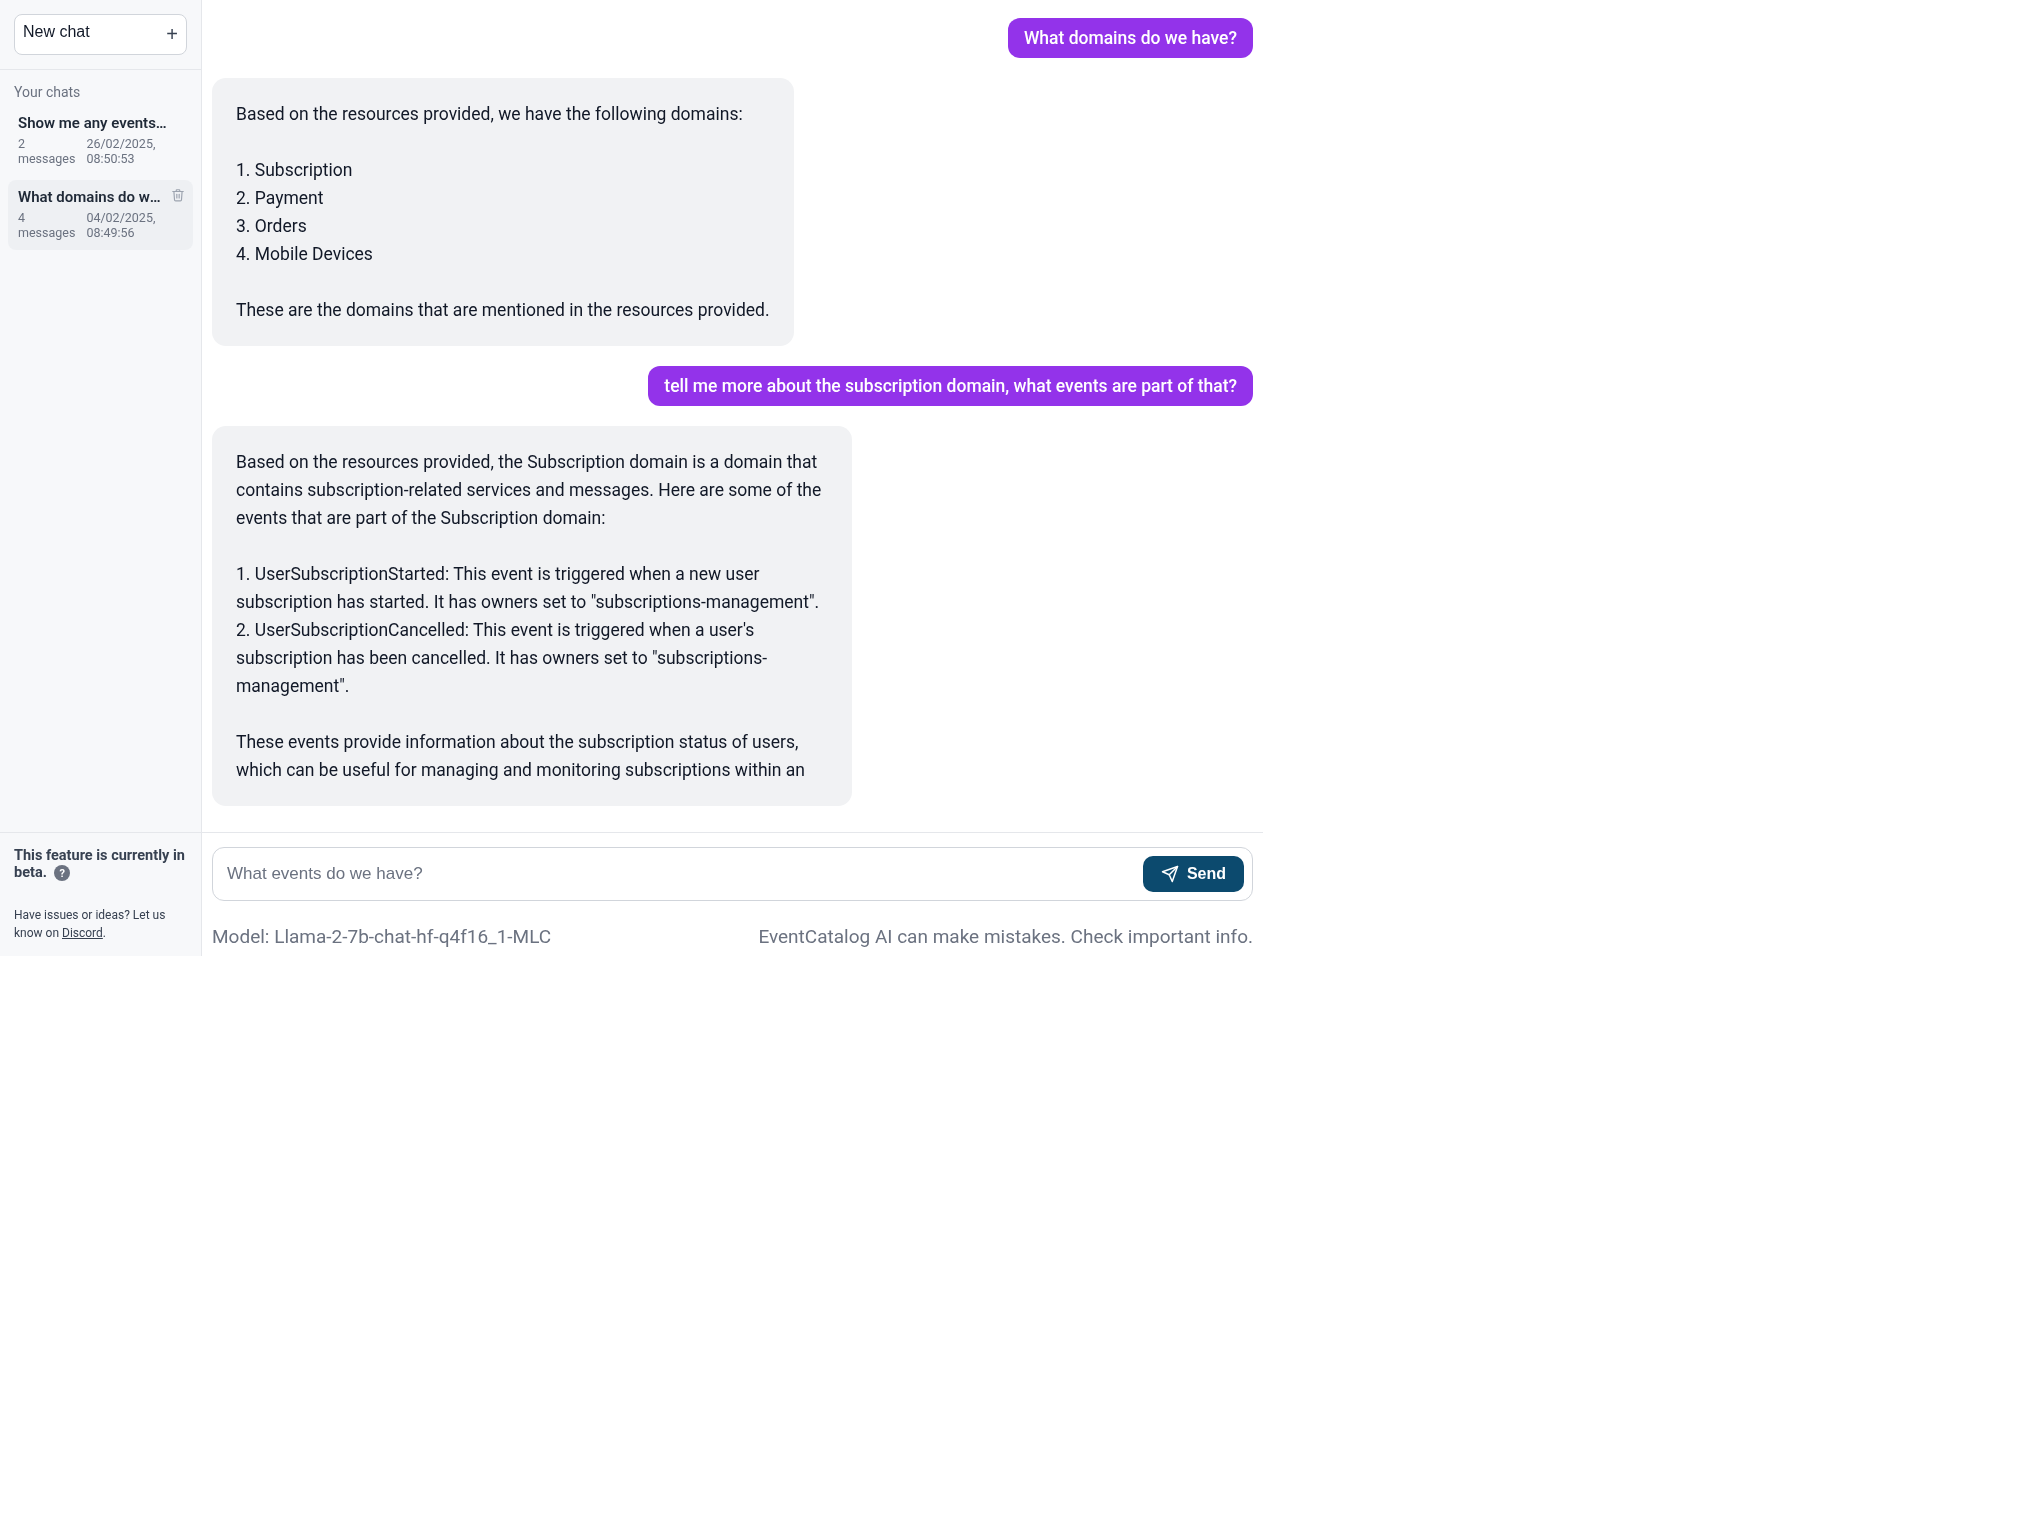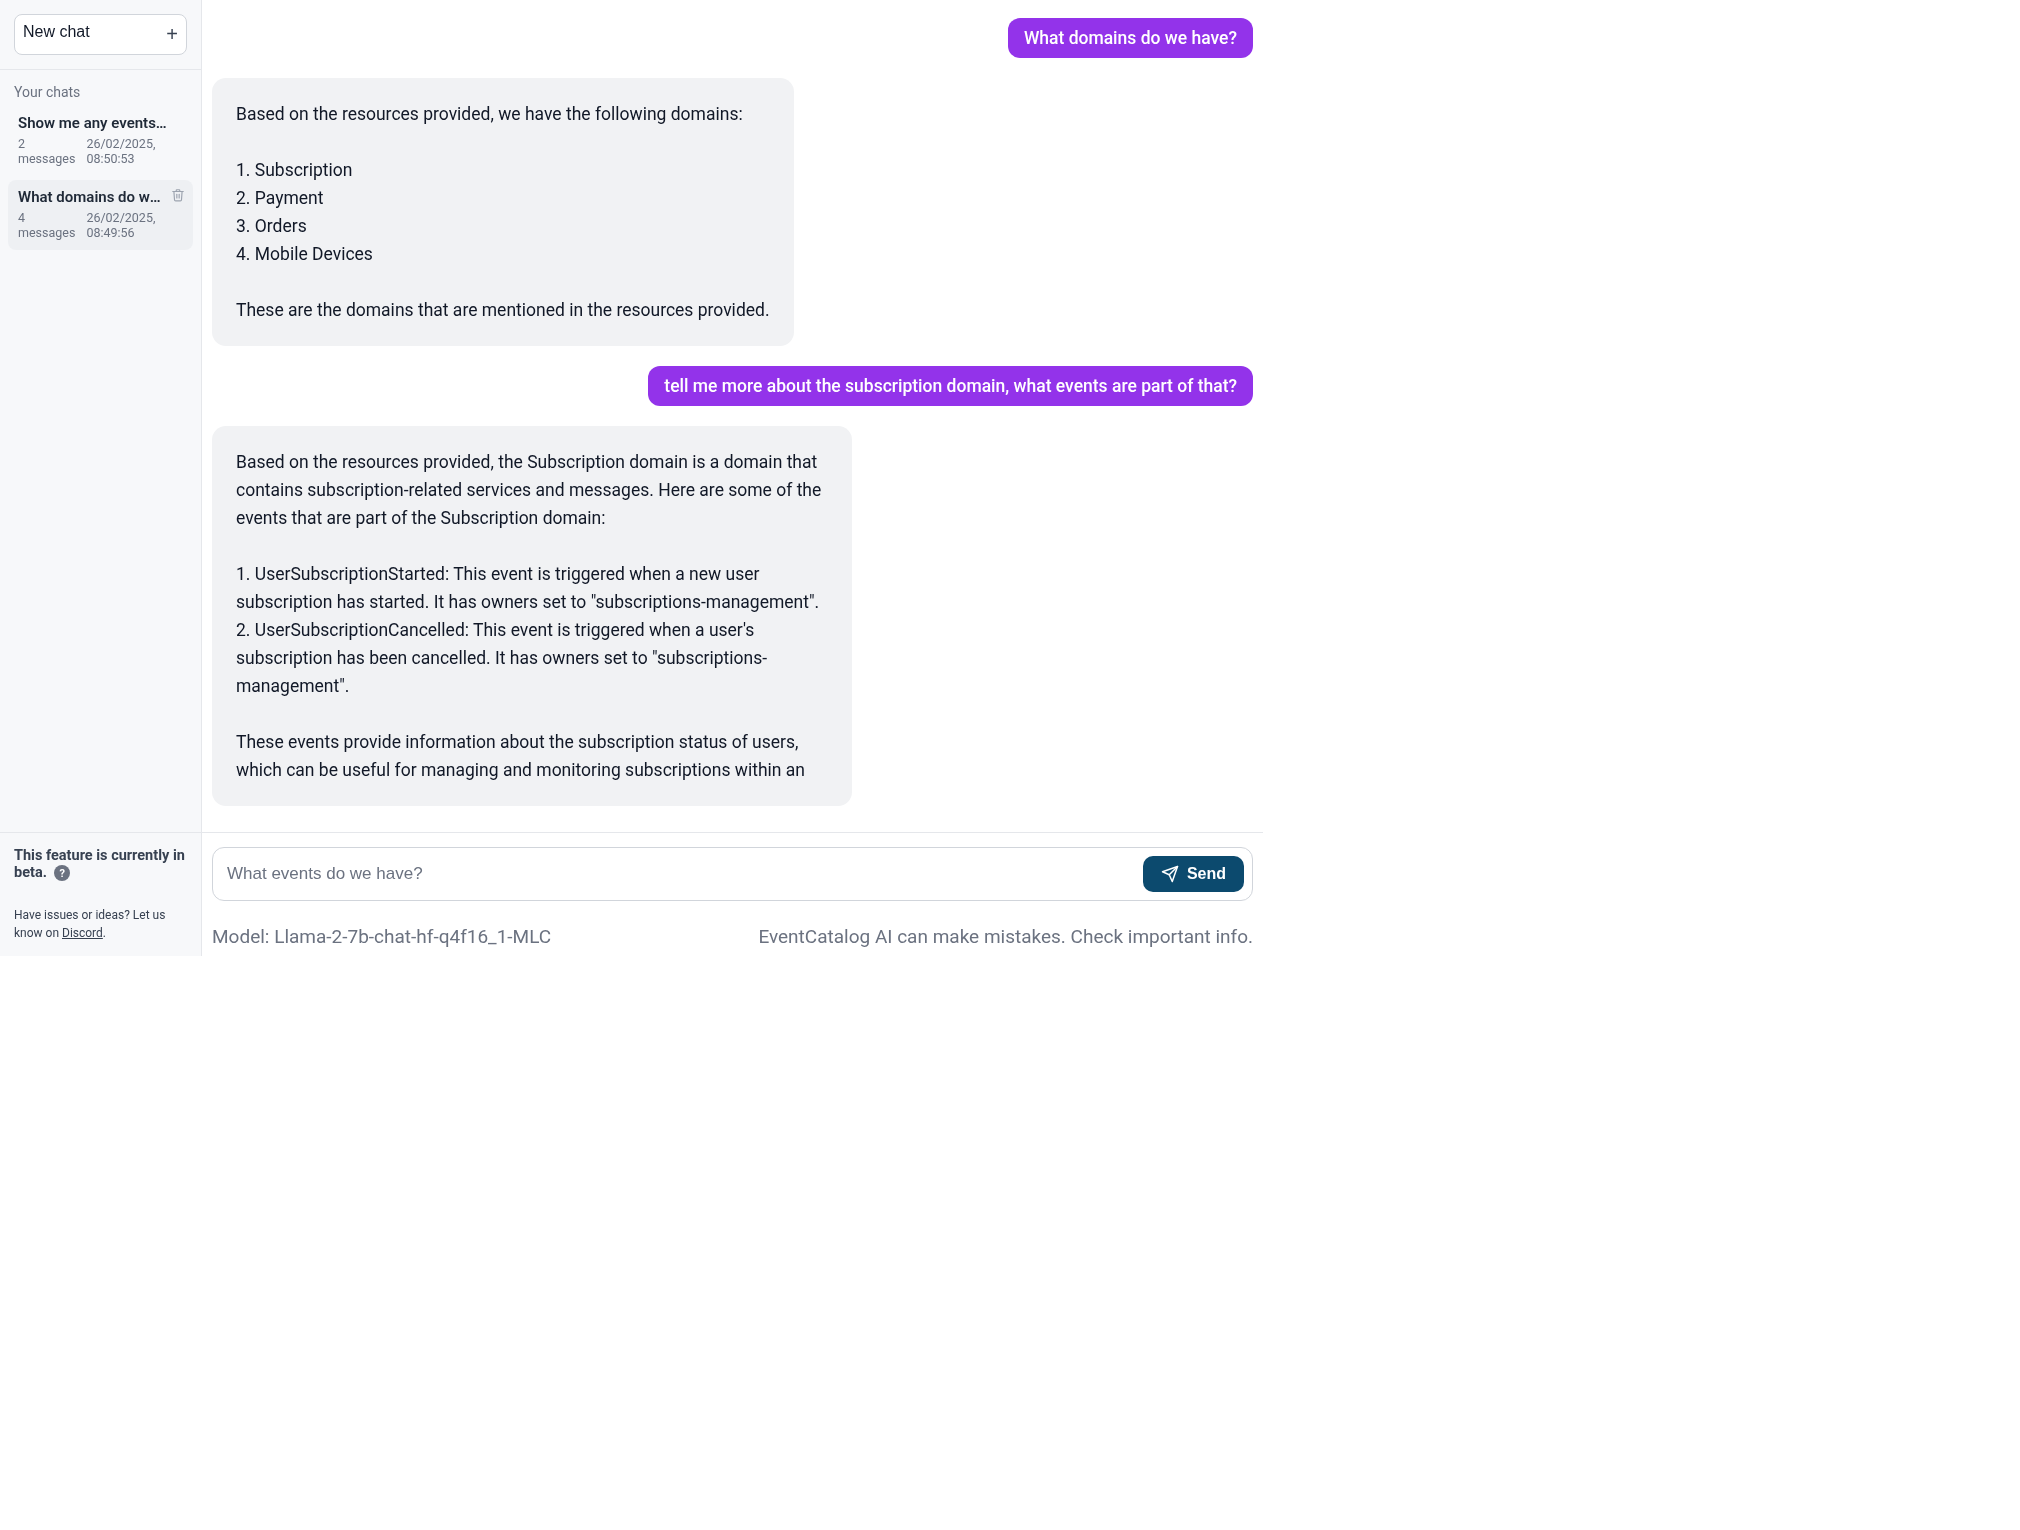--- a/index.html
+++ b/index.html
@@ -205,21 +205,21 @@
         <div class="chat-item-title">Show me any events rel...</div>
         <div class="chat-item-meta">
           <span>2 messages</span>
           <span>26/02/2025, 08:50:53</span>
         </div>
       </div>
       <div class="chat-item active">
         <div class="chat-item-title">What domains do we have?</div>
         <div class="chat-item-meta">
           <span>4 messages</span>
-          <span>26/02/2025, 08:49:56</span>
+          <span>04/02/2025, 08:49:56</span>
         </div>
         <span class="trash-icon"><svg width="14" height="14" viewBox="0 0 24 24" fill="none" stroke="currentColor" stroke-width="2" stroke-linecap="round" stroke-linejoin="round">
             <polyline points="3 6 5 6 21 6"></polyline>
             <path d="M19 6l-1 14a2 2 0 0 1-2 2H8a2 2 0 0 1-2-2L5 6"></path>
             <path d="M10 11v6"></path>
             <path d="M14 11v6"></path>
             <path d="M9 6V4a1 1 0 0 1 1-1h4a1 1 0 0 1 1 1v2"></path>
           </svg></span>
       </div>
     </div>

